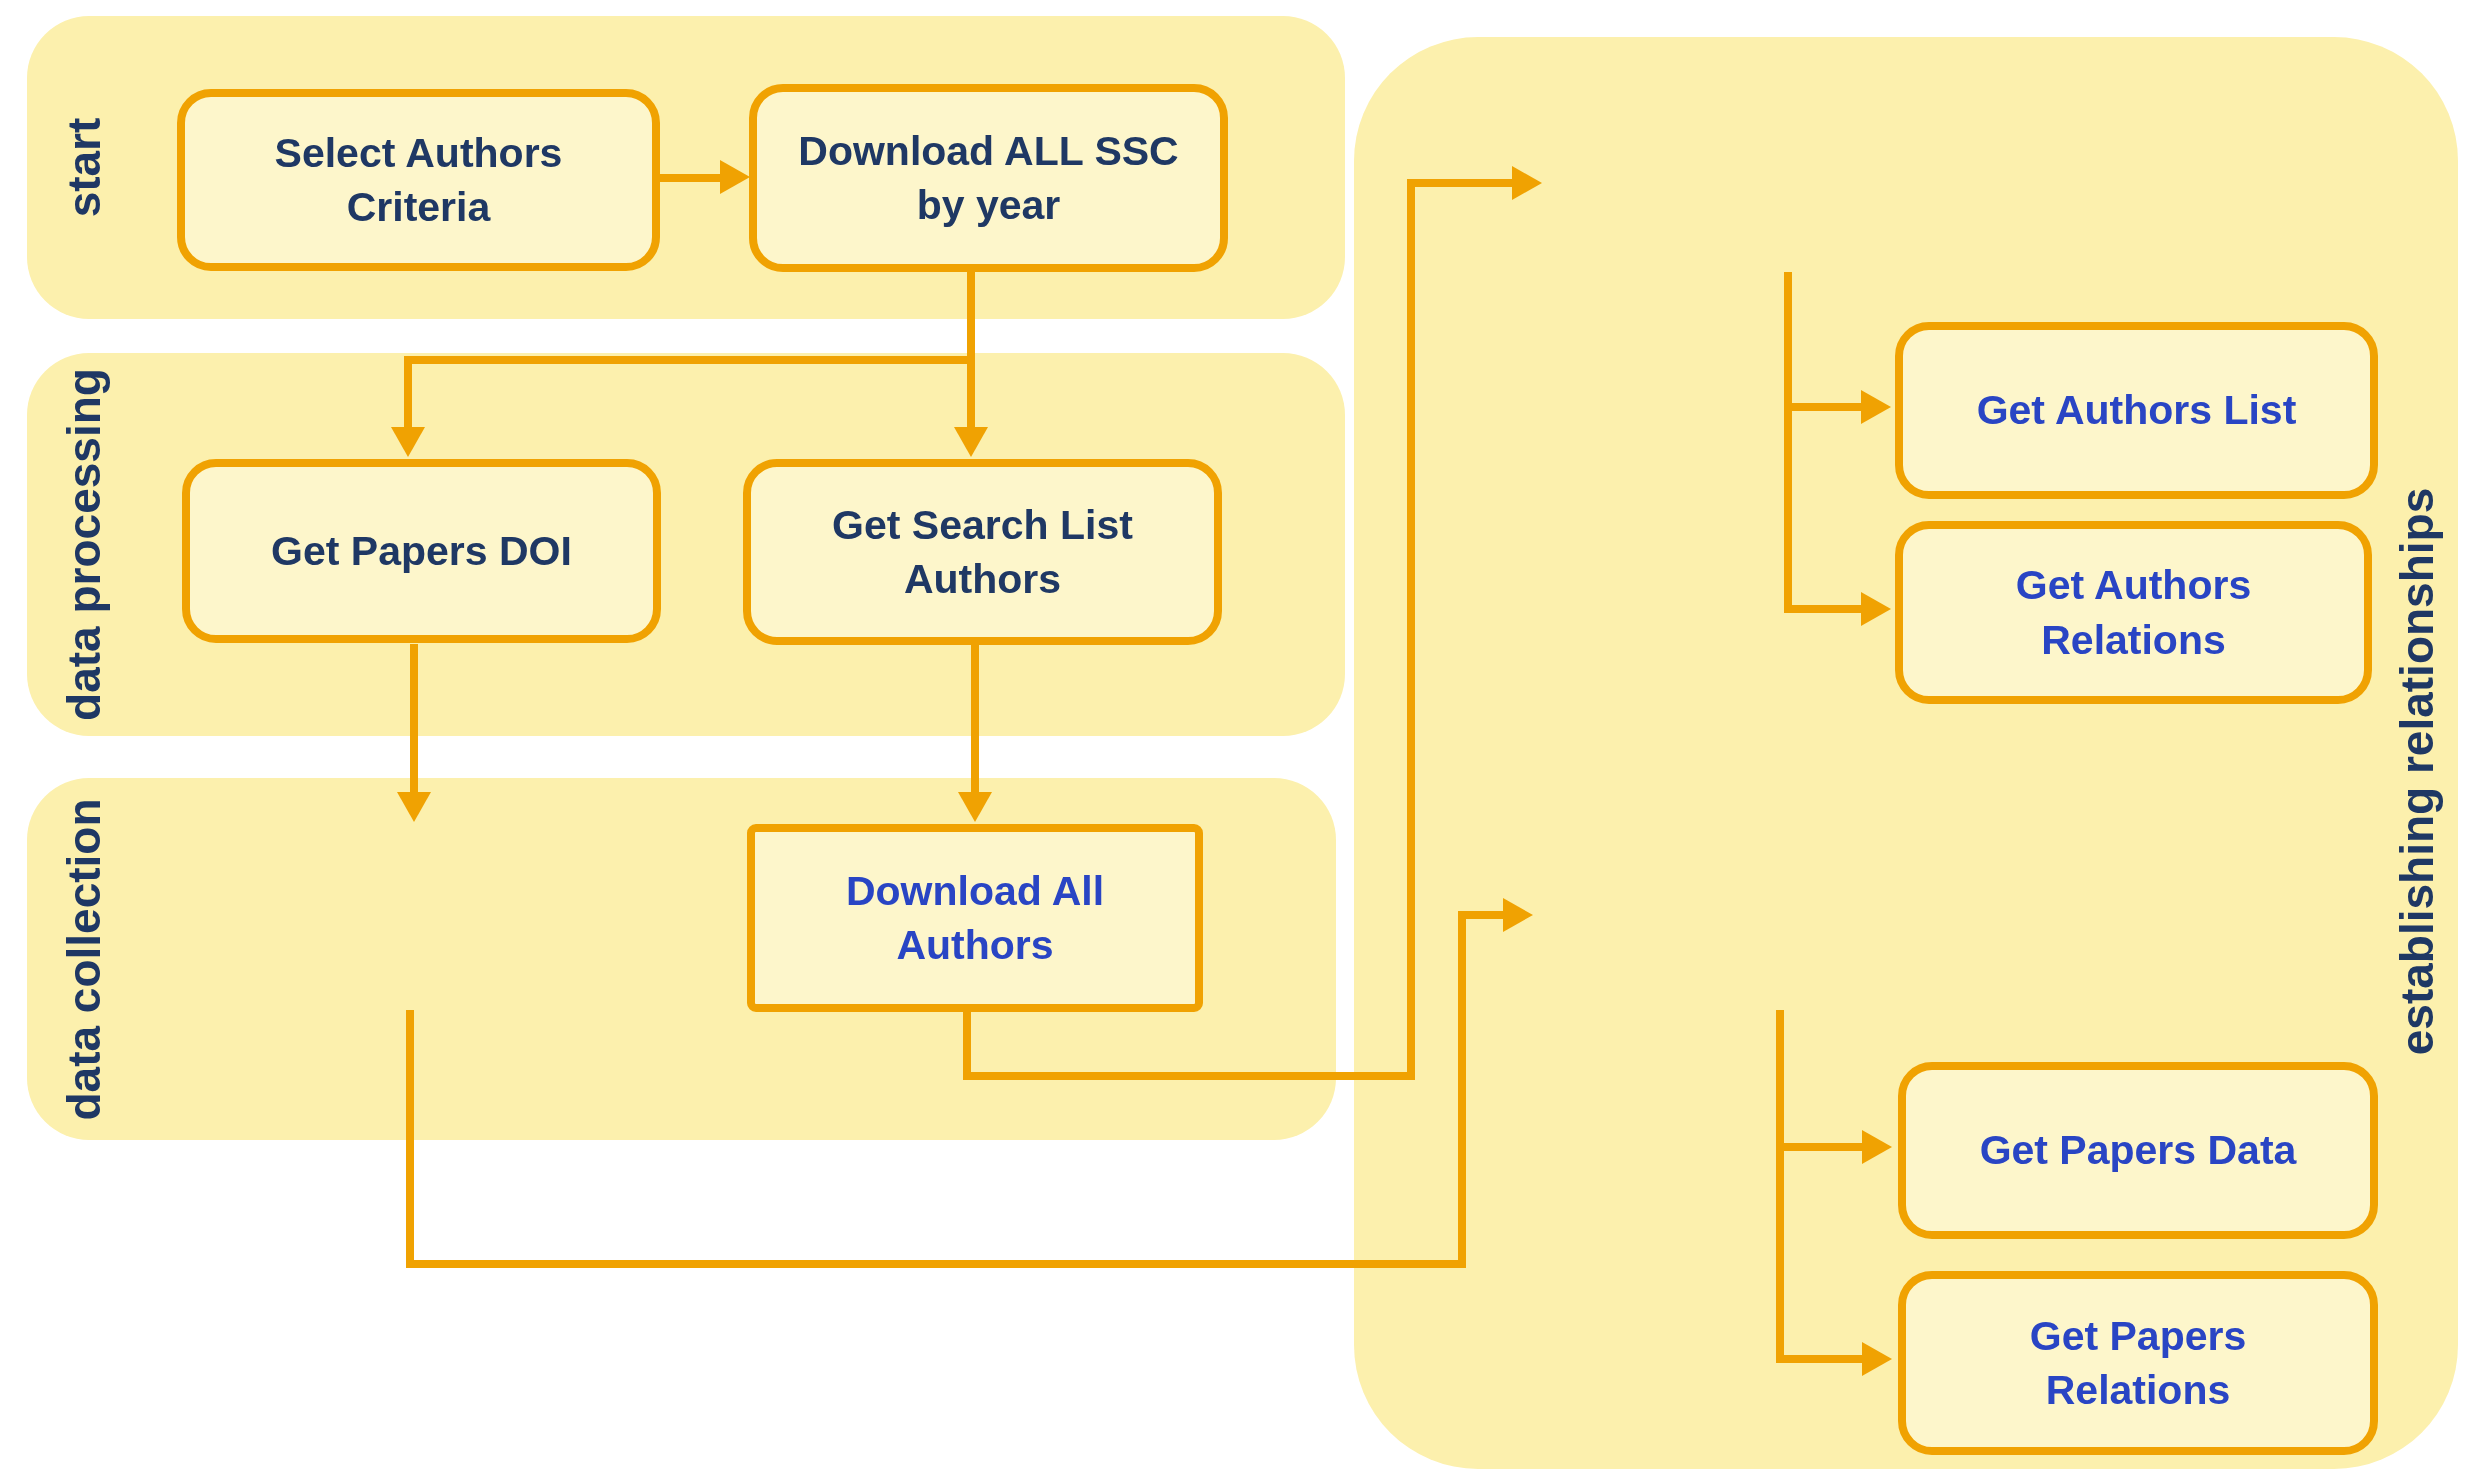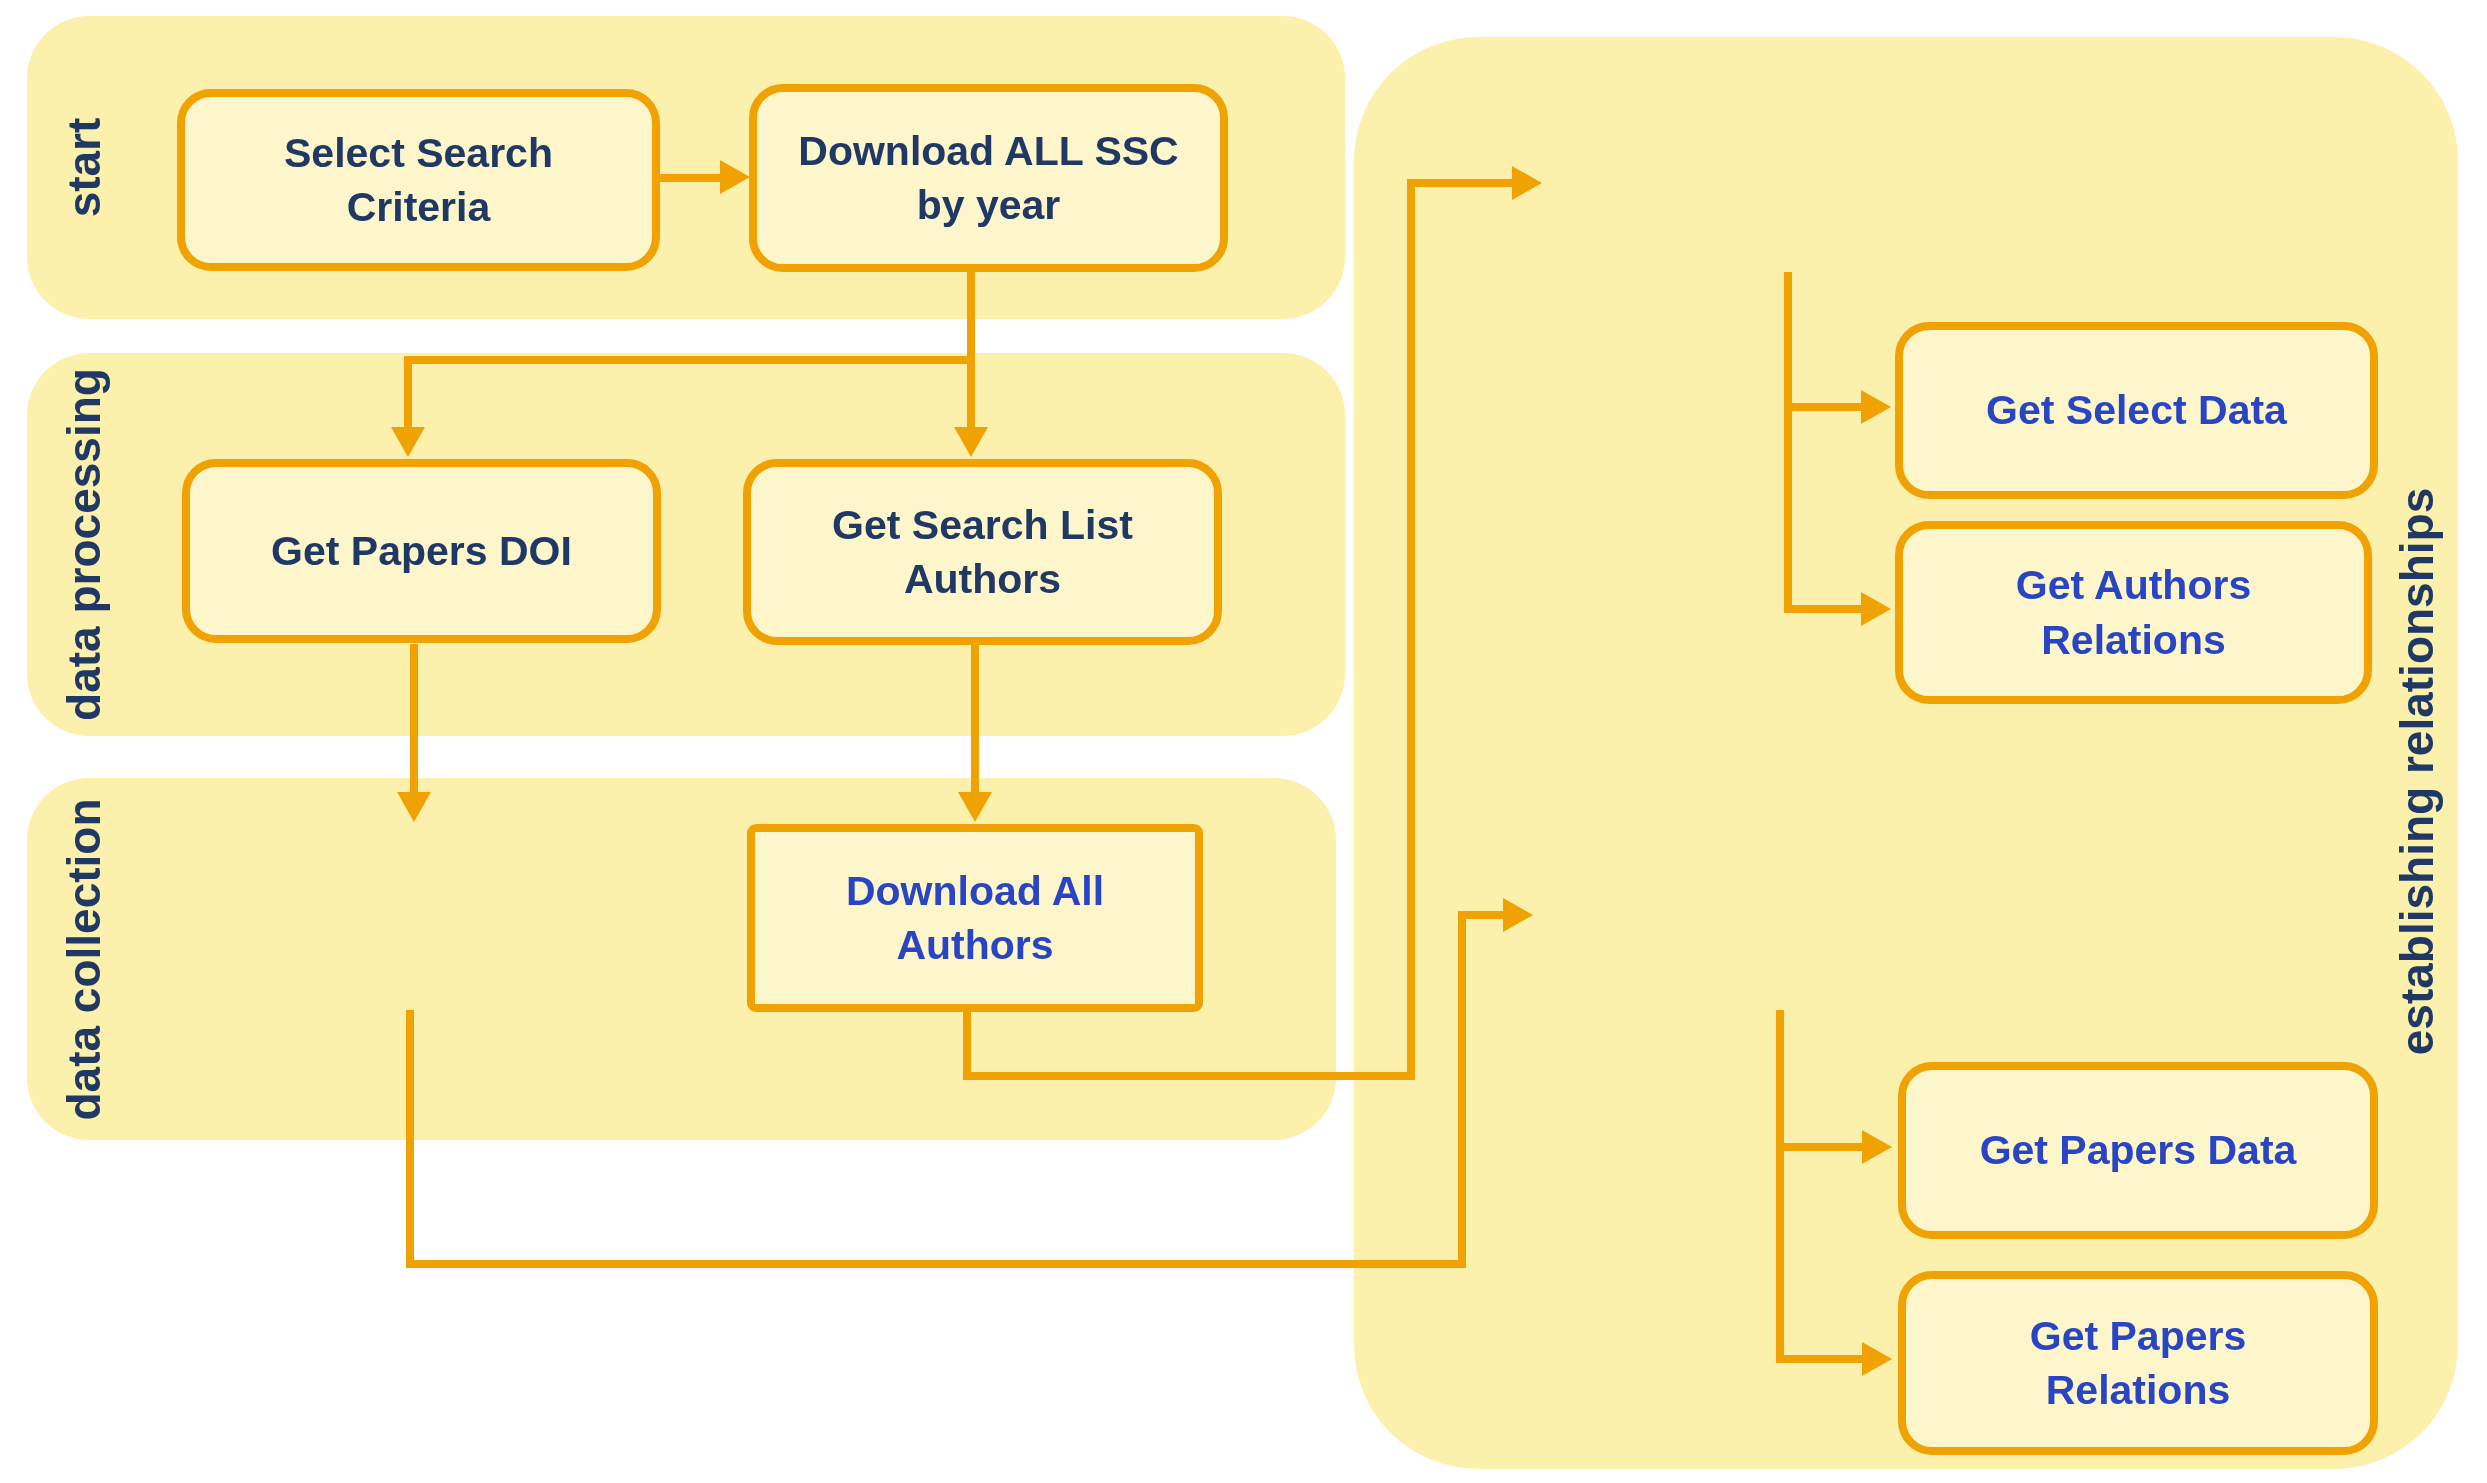--- a/index.html
+++ b/index.html
@@ -84,30 +84,30 @@
   <div class="arr-r" style="left:1861px; top:390px;"></div>
   <div class="conn" style="left:1784px; top:605px; width:80px; height:8px;"></div>
   <div class="arr-r" style="left:1861px; top:592px;"></div>
 
   <div class="conn" style="left:1776px; top:1010px; width:8px; height:353px;"></div>
   <div class="conn" style="left:1776px; top:1143px; width:89px; height:8px;"></div>
   <div class="arr-r" style="left:1862px; top:1130px;"></div>
   <div class="conn" style="left:1776px; top:1355px; width:89px; height:8px;"></div>
   <div class="arr-r" style="left:1862px; top:1342px;"></div>
 
-  <div class="node" style="left:177px; top:89px; width:483px; height:182px;">Select Search
+  <div class="node" style="left:177px; top:89px; width:483px; height:182px;">Select Authors
 Criteria</div>
   <div class="node" style="left:749px; top:84px; width:479px; height:188px;">Download ALL SSC
 by year</div>
   <div class="node" style="left:182px; top:459px; width:479px; height:184px;">Get Papers DOI</div>
   <div class="node" style="left:743px; top:459px; width:479px; height:186px;">Get Search List
 Authors</div>
   <div class="node blue" style="left:747px; top:824px; width:456px; height:188px;border-radius:9px;">Download All
 Authors</div>
-  <div class="node blue" style="left:1895px; top:322px; width:483px; height:177px;">Get Select Data</div>
+  <div class="node blue" style="left:1895px; top:322px; width:483px; height:177px;">Get Authors List</div>
   <div class="node blue" style="left:1895px; top:521px; width:477px; height:183px;">Get Authors
 Relations</div>
   <div class="node blue" style="left:1898px; top:1062px; width:480px; height:177px;">Get Papers Data</div>
   <div class="node blue" style="left:1898px; top:1271px; width:480px; height:184px;">Get Papers
 Relations</div>
 
 </div>
 
 
 </body></html>

